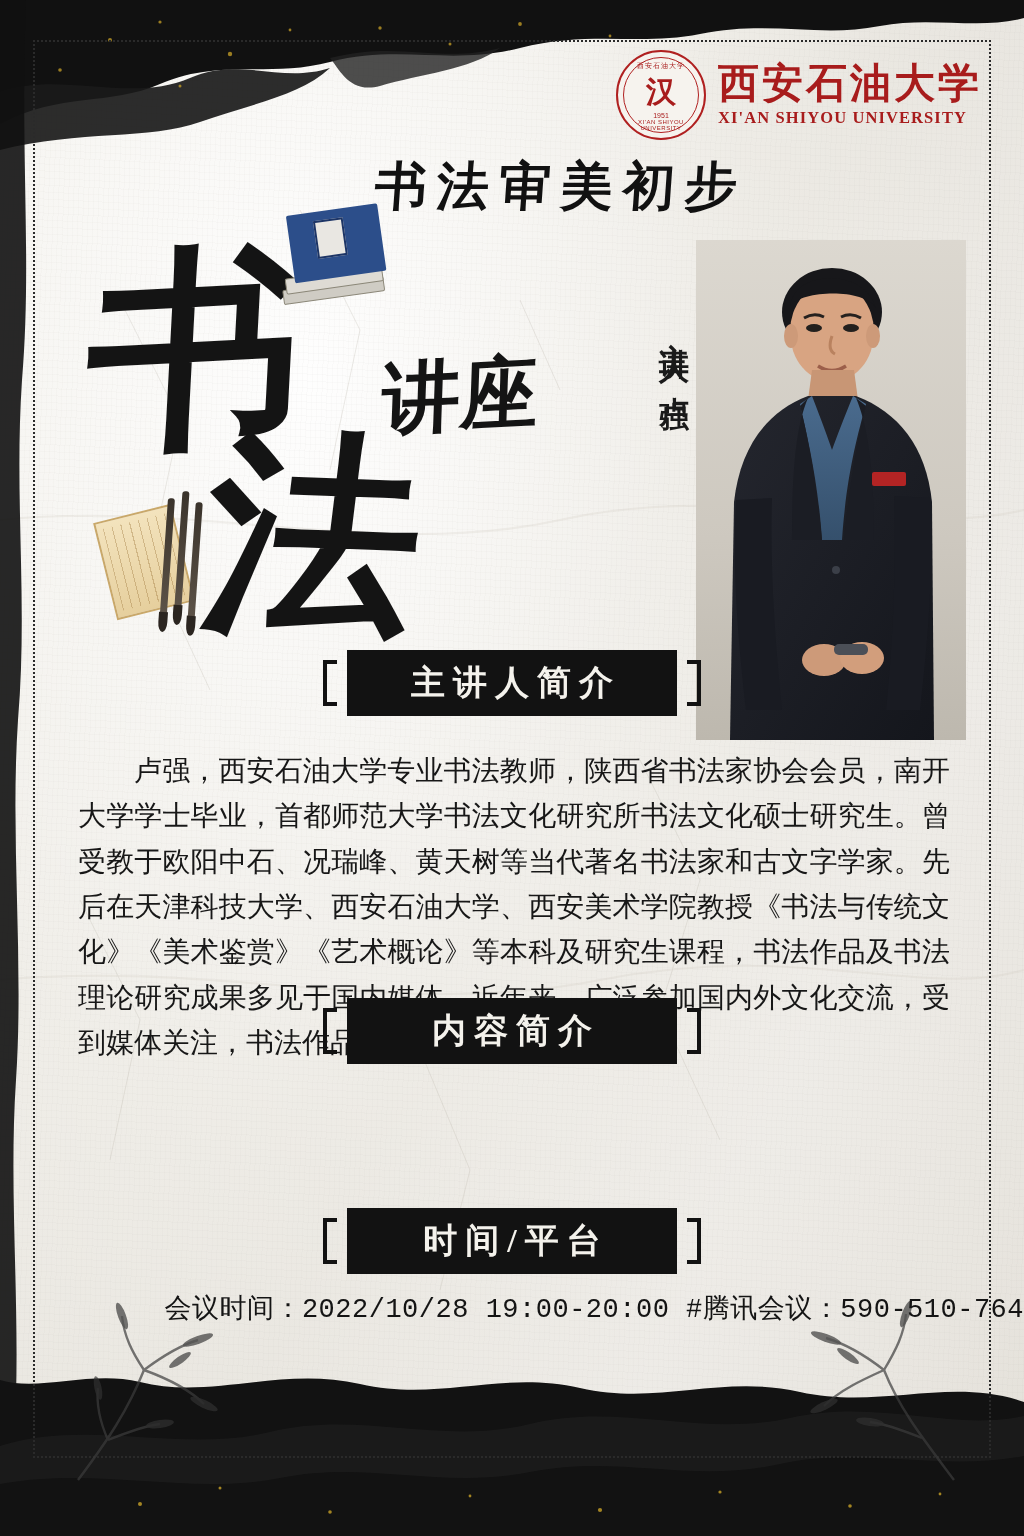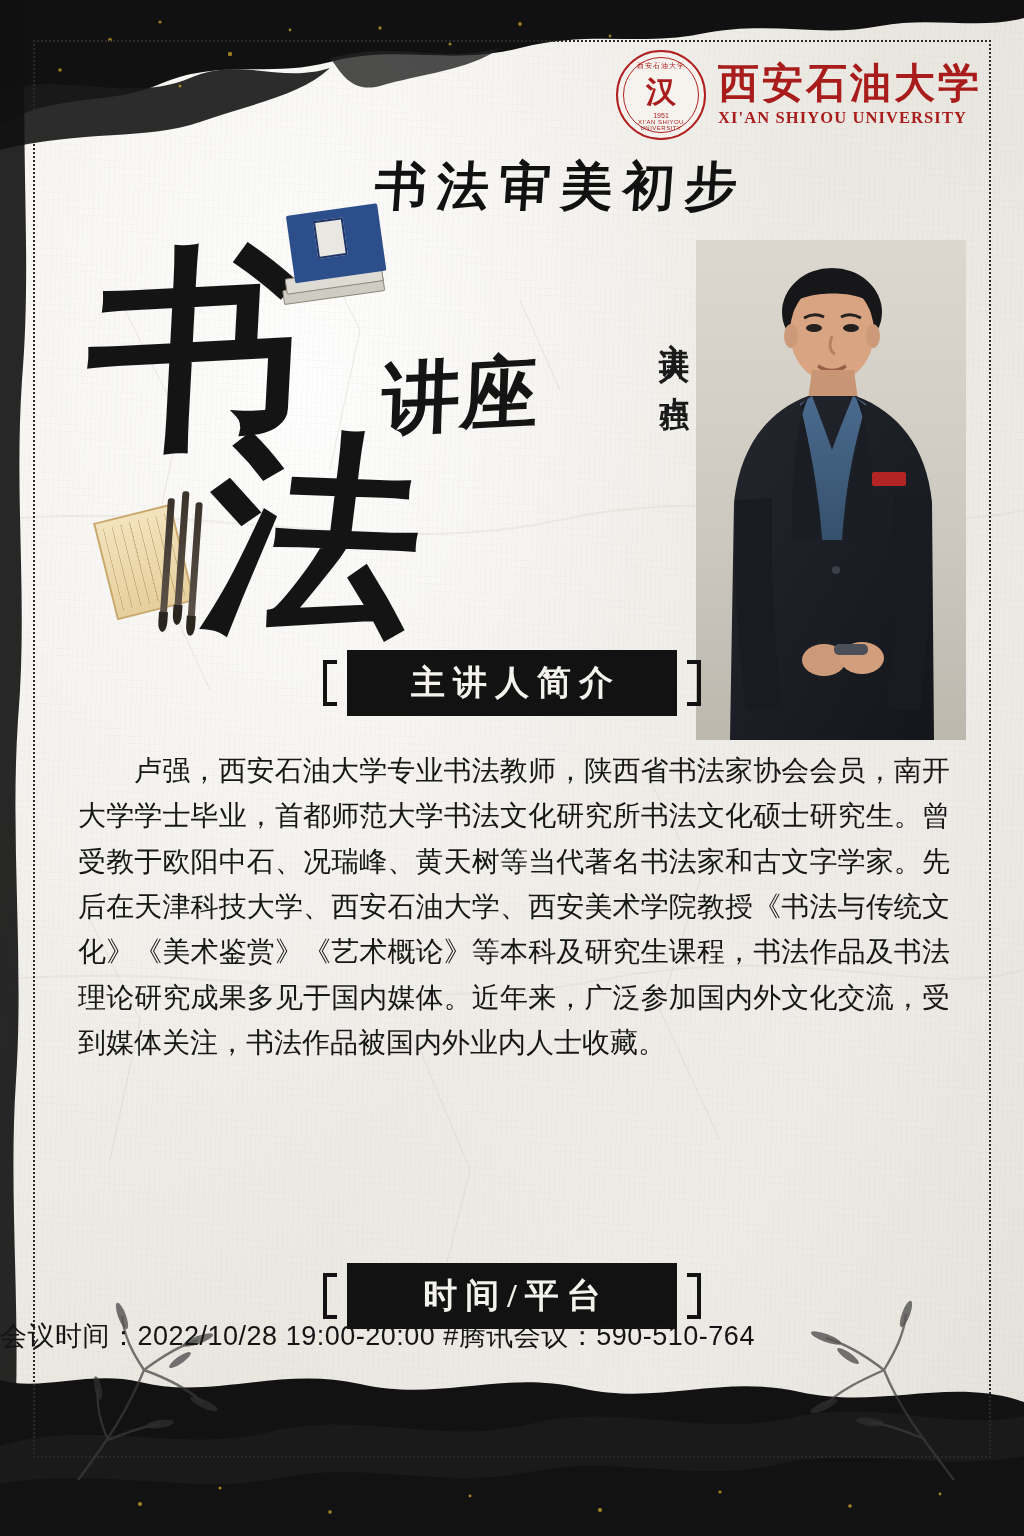--- a/index.html
+++ b/index.html
@@ -340,27 +340,26 @@
     line-height: 1.62;
     color: #171717;
     text-align: justify;
     text-indent: 2em;
     z-index: 25;
   }
 
   .meeting {
     position: absolute;
     left: 0; right: 0;
-    text-align: left;
-    font-family: Liberation Sans, sans-serif;
+    text-align: right;
+    font-family: Liberation Mono, monospace;
     font-size: 27px;
     color: #141414;
     letter-spacing: 0.5px;
     z-index: 25;
-    margin-top: 28px;
   }
 
   
   .bamboo {
     position: absolute;
     z-index: 24;
     opacity: 0.82;
   }
 </style>
 </head>
@@ -558,23 +557,29 @@
 
   <div class="banner-wrap" style="top:650px;">
     <div class="banner-frame">
       <div class="banner"></div>
       <div class="banner-text">主讲人简介</div>
     </div>
   </div>
 
   <div class="para" style="top:748px;">卢强，西安石油大学专业书法教师，陕西省书法家协会会员，南开大学学士毕业，首都师范大学书法文化研究所书法文化硕士研究生。曾受教于欧阳中石、况瑞峰、黄天树等当代著名书法家和古文字学家。先后在天津科技大学、西安石油大学、西安美术学院教授《书法与传统文化》《美术鉴赏》《艺术概论》等本科及研究生课程，书法作品及书法理论研究成果多见于国内媒体。近年来，广泛参加国内外文化交流，受到媒体关注，书法作品被国内外业内人士收藏。</div>
 
-
-
-  <div class="banner-wrap" style="top:1263px;">
+  <div class="banner-wrap" style="top:998px;">
+    <div class="banner-frame">
+      <div class="banner"></div>
+      <div class="banner-text">内容简介</div>
+    </div>
+  </div>
+
+
+  <div class="banner-wrap" style="top:1208px;">
     <div class="banner-frame">
       <div class="banner"></div>
       <div class="banner-text">时间/平台</div>
     </div>
   </div>
 
   <div class="meeting" style="top:1290px;">会议时间：2022/10/28 19:00-20:00 #腾讯会议：590-510-764</div>
 
 </div>
 

